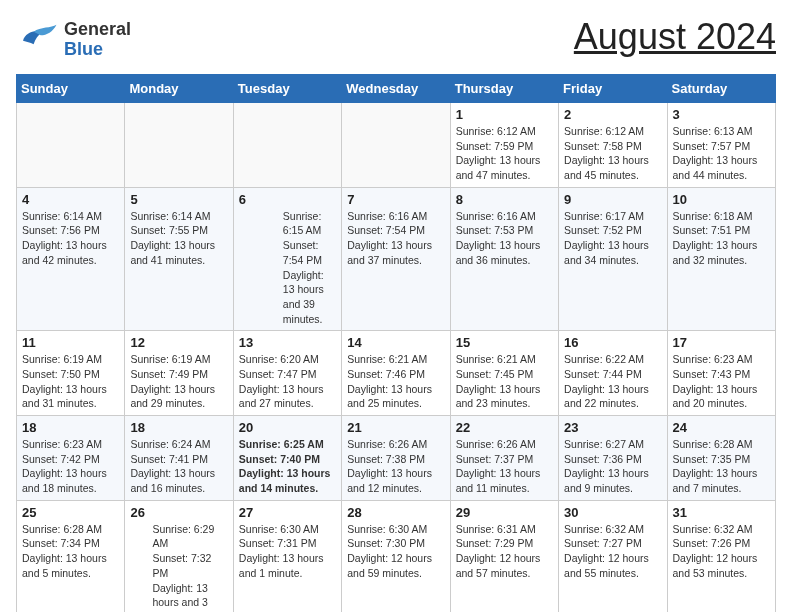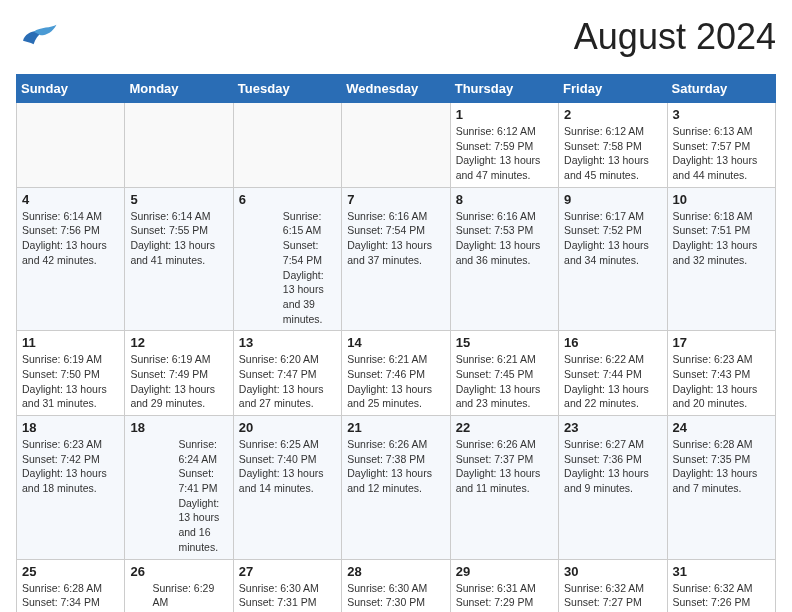--- a/index.html
+++ b/index.html
@@ -16,20 +16,21 @@
       align-items: flex-start;
       margin-bottom: 10px;
     }
     .title-block {
       text-align: right;
     }
     .title-block h1 {
       font-size: 36px;
       font-weight: normal;
       color: #222;
+      text-decoration: underline;
     }
     .title-block h2 {
       font-size: 16px;
       font-weight: normal;
       color: #444;
     }
     .calendar {
       width: 100%;
       border-collapse: collapse;
       font-size: 11px;
@@ -102,20 +103,24 @@
 <body>
 
 <div class="header">
   <div class="logo-container">
     <div class="logo-icon">
       <svg viewBox="0 0 50 50" width="50" height="50">
 
         <path d="M8 28 C10 20, 20 15, 30 18 C25 22, 22 26, 20 32 C16 30, 12 29, 8 28Z" fill="#2a6db5"></path>
         <path d="M20 18 C28 12, 40 14, 46 10 C42 18, 35 22, 28 22Z" fill="#4a9ad4"></path>
       </svg>
+    </div>
+    <div class="logo-name">
+      <span class="logo-general">General</span>
+      <span class="logo-blue">Blue</span>
     </div>
   </div>
   <div class="title-block">
     <h1>August 2024</h1>
   </div>
 </div>
 
 <table class="calendar">
   <thead>
     <tr>
@@ -243,27 +248,27 @@
       </tr>
       <tr>
         <td>
           <div class="day-number">18</div>
           <div class="day-info" style="white-space: pre-line;">Sunrise: 6:23 AM
 Sunset: 7:42 PM
 Daylight: 13 hours and 18 minutes.</div>
         </td>
         <td>
           <div class="day-number">18</div>
-          <div class="day-info" style="white-space: pre-line; margin-left: 48px;">Sunrise: 6:24 AM
+          <div class="day-info" style="white-space: pre-line;">Sunrise: 6:24 AM
 Sunset: 7:41 PM
 Daylight: 13 hours and 16 minutes.</div>
         </td>
         <td>
           <div class="day-number">20</div>
-          <div class="day-info" style="white-space: pre-line;">Sunrise: 6:25 AM
+          <div class="day-info" style="white-space: pre-line; font-weight: bold;">Sunrise: 6:25 AM
 Sunset: 7:40 PM
 Daylight: 13 hours and 14 minutes.</div>
         </td>
         <td>
           <div class="day-number">21</div>
           <div class="day-info" style="white-space: pre-line;">Sunrise: 6:26 AM
 Sunset: 7:38 PM
 Daylight: 13 hours and 12 minutes.</div>
         </td>
         <td>

